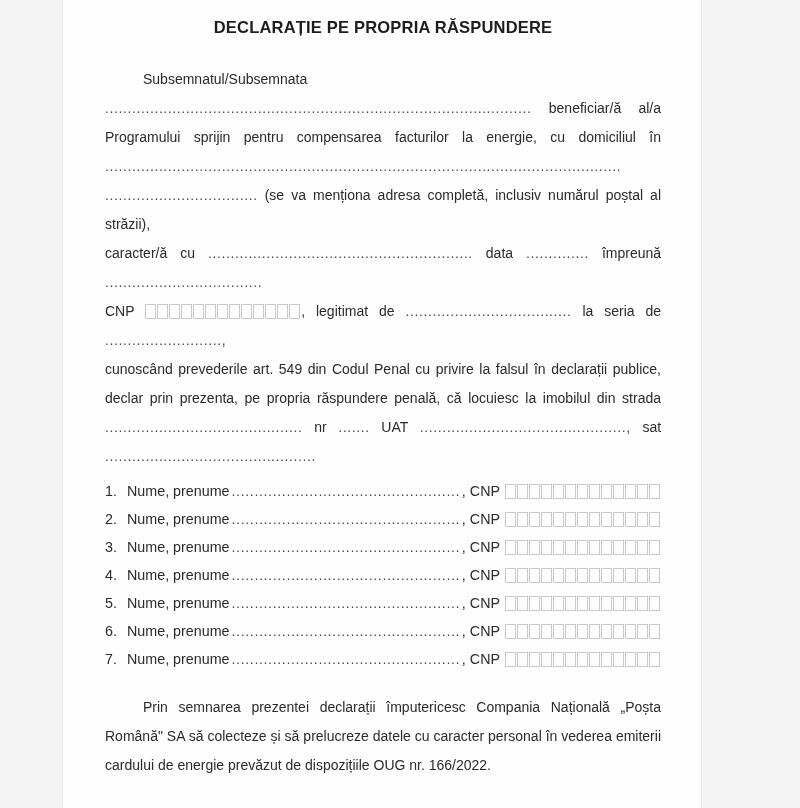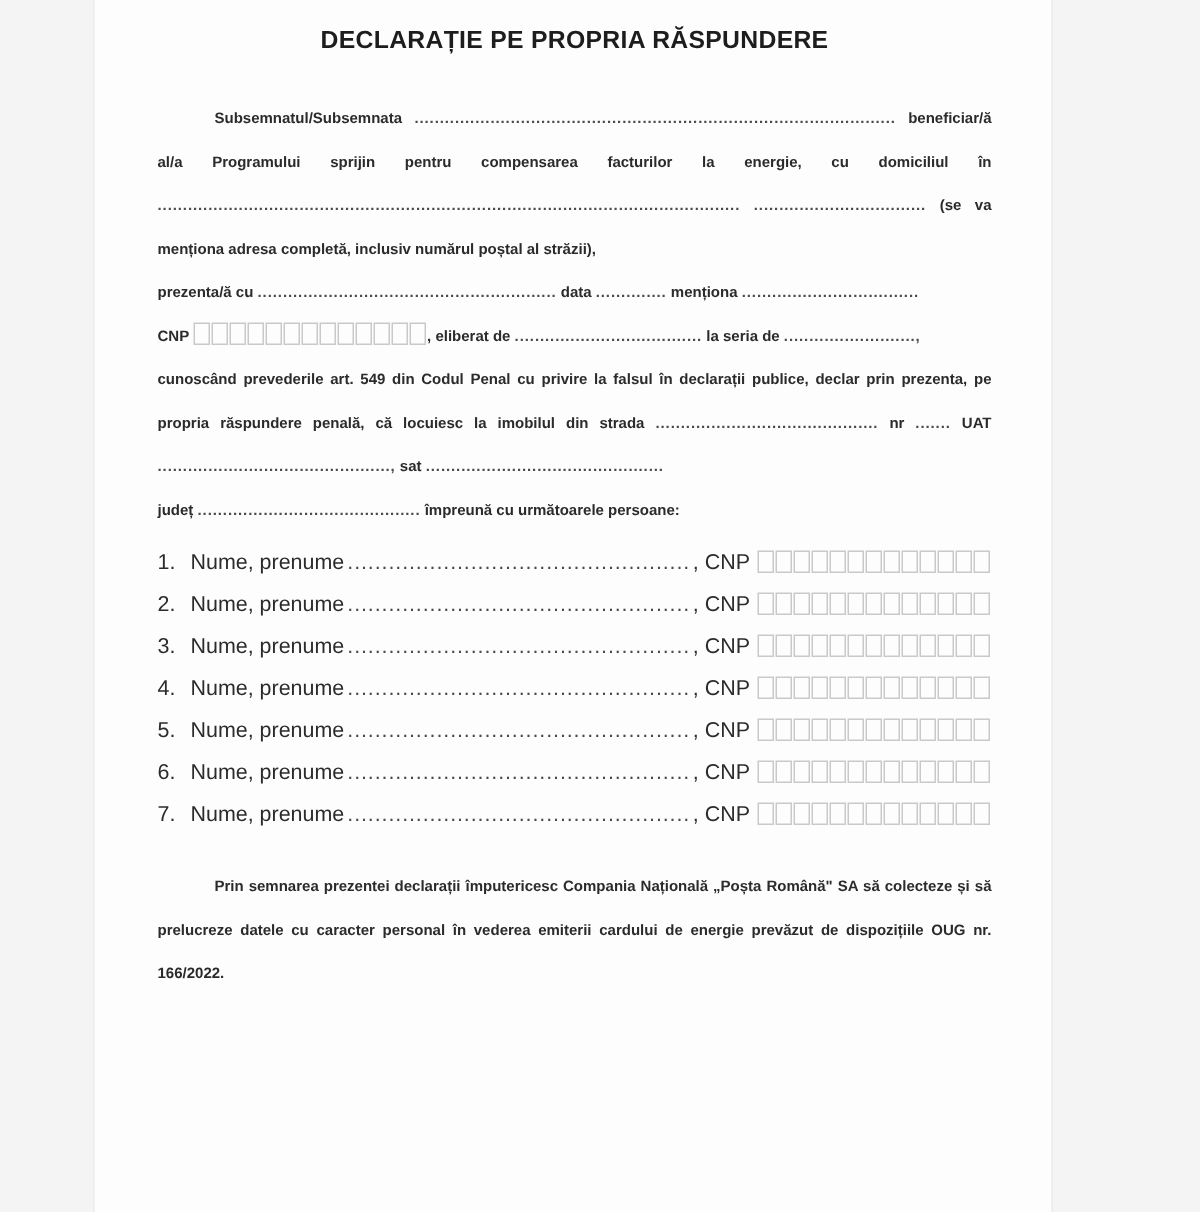--- a/index.html
+++ b/index.html
@@ -41,27 +41,26 @@
   .doc-title {
     text-align: center;
     font-size: 16.5px;
     font-weight: bold;
     letter-spacing: 0.2px;
     color: #1d1d1d;
     padding-top: 18px;
     line-height: 1.2;
   }
   .para {
-    font-size: 10px;
+    font-size: 14px;
     line-height: 29px;
     text-align: justify;
     text-justify: inter-word;
     color: #2b2b2b;
     white-space: normal;
-    font-weight: bold;
   }
   .para.first { margin-top: 27px; }
   .indent { display: inline-block; width: 38px; }
   .dots {
     display: inline;
     letter-spacing: 0.6px;
     color: #4a4a4a;
   }
   
   .cnp-boxes {
@@ -130,52 +129,47 @@
     <div class="para first">
       <span class="indent"></span><span>Subsemnatul/Subsemnata</span>
       <span class="dots">...............................................................................................</span>
       <span>beneficiar/ă al/a Programului sprijin pentru compensarea facturilor la energie, cu domiciliul în</span>
       <span class="dots">...................................................................................................................</span>
       <span class="dots">..................................</span>
       <span>(se va menționa adresa completă, inclusiv numărul poștal al străzii),</span>
     </div>
 
     <div class="para">
-      <span>prezenta/ă cu</span>
+      <span>caracter/ă cu</span>
       <span class="dots">...........................................................</span>
       <span>data</span>
       <span class="dots">..............</span>
-      <span>menționa</span>
+      <span>împreună</span>
       <span class="dots">...................................</span>
     </div>
 
     <div class="para">
       <span>CNP</span>
-      <span class="cnp-boxes"><span class="bx"></span><span class="bx"></span><span class="bx"></span><span class="bx"></span><span class="bx"></span><span class="bx"></span><span class="bx"></span><span class="bx"></span><span class="bx"></span><span class="bx"></span><span class="bx"></span><span class="bx"></span><span class="bx"></span></span><span>, eliberat de</span>
+      <span class="cnp-boxes"><span class="bx"></span><span class="bx"></span><span class="bx"></span><span class="bx"></span><span class="bx"></span><span class="bx"></span><span class="bx"></span><span class="bx"></span><span class="bx"></span><span class="bx"></span><span class="bx"></span><span class="bx"></span><span class="bx"></span></span><span>, legitimat de</span>
       <span class="dots">.....................................</span>
       <span>la seria de</span>
       <span class="dots">..........................,</span>
     </div>
 
     <div class="para">
       <span>cunoscând prevederile art. 549 din Codul Penal cu privire la falsul în declarații publice, declar prin prezenta, pe propria răspundere penală, că locuiesc la imobilul din strada</span>
       <span class="dots">............................................</span>
       <span>nr</span>
       <span class="dots">.......</span>
       <span>UAT</span>
       <span class="dots">..............................................,</span>
       <span>sat</span>
       <span class="dots">...............................................</span>
     </div>
 
-    <div class="para">
-      <span>județ</span>
-      <span class="dots">............................................</span>
-      <span>împreună cu următoarele persoane:</span>
-    </div>
 
     <div class="person-list">
       <div class="person-row">
         <span class="person-num">1.</span>
         <span class="person-label">Nume, prenume</span>
         <span class="person-dots">..................................................</span>
         <span class="person-cnp"><span>, CNP</span><span class="cnp-boxes"><span class="bx"></span><span class="bx"></span><span class="bx"></span><span class="bx"></span><span class="bx"></span><span class="bx"></span><span class="bx"></span><span class="bx"></span><span class="bx"></span><span class="bx"></span><span class="bx"></span><span class="bx"></span><span class="bx"></span></span></span>
       </div>
       <div class="person-row">
         <span class="person-num">2.</span>

